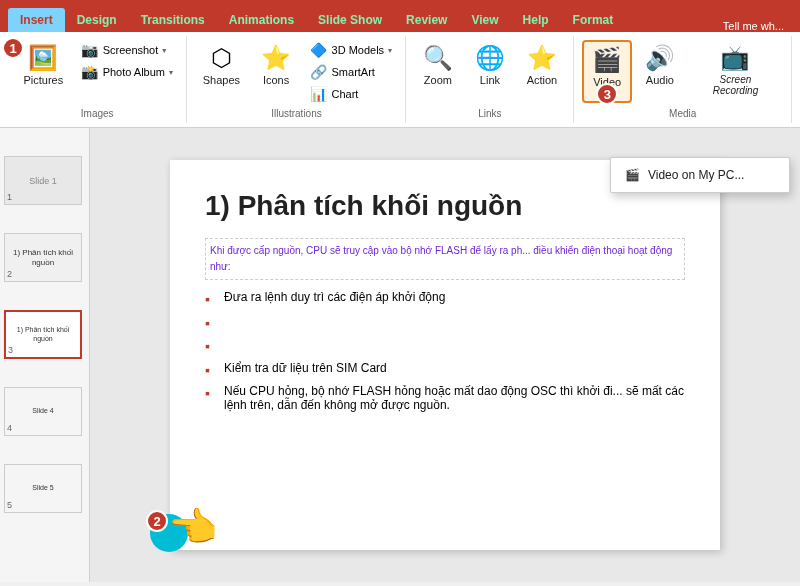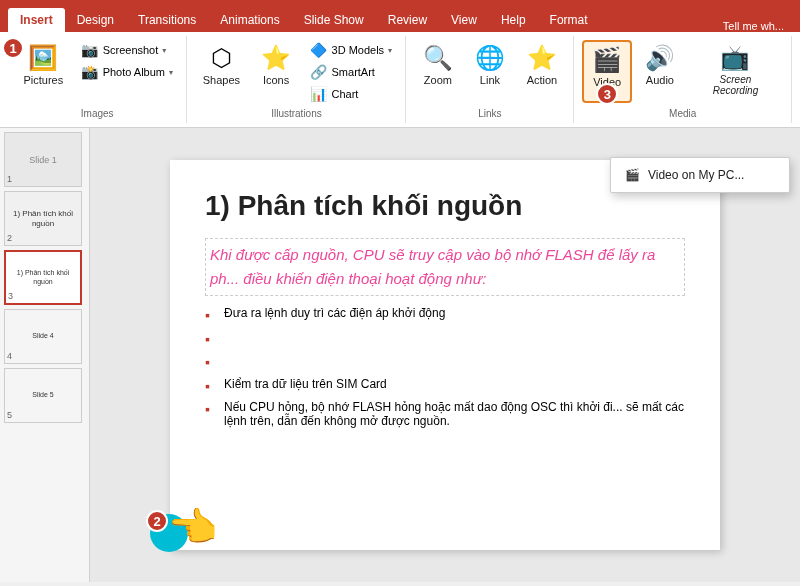--- a/index.html
+++ b/index.html
@@ -1,21 +1,21 @@
 <!DOCTYPE html>
 <html><head>
   <meta charset="utf-8">
   <style>
     * { box-sizing: border-box; margin: 0; padding: 0; }
     body { font-family: 'Segoe UI', Arial, sans-serif; font-size: 12px; background: #f0f0f0; width: 800px; height: 586px; overflow: hidden; }
 
     
     .tab-bar { display: flex; align-items: flex-end; background: #c0392b; padding-left: 8px; height: 32px; }
-    .tab { padding: 5px 12px; color: #ffffff; font-size: 12px; cursor: pointer; border-radius: 3px 3px 0 0; }
-    .tab.active { background: #ffffff; color: #c0392b; font-weight: bold; }
+    .tab { padding: 5px 12px; color: #86efac; font-size: 12px; cursor: pointer; border-radius: 3px 3px 0 0; font-weight: bold; }
+    .tab.active { background: #7dd3fc; color: #c0392b; font-weight: bold; }
 
     
     .ribbon { background: #fff; border-bottom: 1px solid #d0d0d0; display: flex; align-items: stretch; padding: 4px 8px; min-height: 90px; position: relative; }
     .ribbon-group { display: flex; flex-direction: column; align-items: center; border-right: 1px solid #e0e0e0; padding: 4px 8px; position: relative; }
     .ribbon-group:last-child { border-right: none; }
     .ribbon-group-label { font-size: 10px; color: #666; margin-top: auto; padding-top: 4px; text-align: center; }
 
     .ribbon-items { display: flex; align-items: flex-start; gap: 4px; flex: 1; }
     .ribbon-btn-large { display: flex; flex-direction: column; align-items: center; justify-content: center; padding: 4px 8px; cursor: pointer; border-radius: 3px; min-width: 48px; font-size: 11px; text-align: center; }
     .ribbon-btn-large .icon { font-size: 24px; margin-bottom: 2px; }
@@ -25,29 +25,29 @@
     .ribbon-btn-small .icon { font-size: 14px; }
 
     
     .dropdown-arrow { font-size: 8px; color: #666; }
 
     
     .main-area { display: flex; height: calc(586px - 32px - 100px); }
 
     
     .slide-panel { width: 90px; background: #f5f5f5; border-right: 1px solid #d0d0d0; overflow-y: auto; padding: 4px; display: flex; flex-direction: column; gap: 4px; }
-    .slide-thumb { background: #fff; border: 1px solid #ccc; width: 78px; height: 55px; cursor: pointer; position: relative; display: flex; align-items: center; justify-content: center; overflow: hidden; }
+    .slide-thumb { background: #fff; border: 1px solid #ccc; width: 78px; height: 49px; cursor: pointer; position: relative; display: flex; align-items: center; justify-content: center; overflow: hidden; margin-top: 24px; }
     .slide-thumb.active { border: 2px solid #c0392b; }
     .slide-thumb-num { position: absolute; left: 2px; bottom: 2px; font-size: 9px; color: #666; }
 
     
     .slide-canvas { flex: 1; background: #e8e8e8; display: flex; align-items: center; justify-content: center; padding: 20px; overflow: hidden; position: relative; }
     .slide { background: #fff; width: 550px; height: 390px; padding: 30px 35px; position: relative; box-shadow: 2px 2px 8px rgba(0,0,0,0.2); }
     .slide-title { font-size: 28px; font-weight: bold; color: #222; margin-bottom: 16px; }
-    .slide-content { font-size: 15px; color: #ec4899; line-height: 1.6; font-style: italic; }
+    .slide-content { font-size: 10px; color: #6d28d9; line-height: 1.6; }
     .slide-bullet { display: flex; align-items: flex-start; gap: 6px; margin: 4px 0; }
     .bullet-mark { color: #c0392b; font-size: 14px; line-height: 1.4; flex-shrink: 0; }
     .bullet-text { flex: 1; margin-left: 8px; }
     .slide-text-block { margin-bottom: 10px; border: 1px dashed #ccc; padding: 4px; }
 
     
     .dropdown-menu { position: absolute; top: 125px; right: 10px; background: #fff; border: 1px solid #ccc; box-shadow: 2px 4px 10px rgba(0,0,0,0.2); z-index: 100; min-width: 180px; padding: 4px 0; border-radius: 2px; }
     .dropdown-item { display: flex; align-items: center; gap: 8px; padding: 6px 14px; cursor: pointer; font-size: 12px; color: #222; }
 
     

